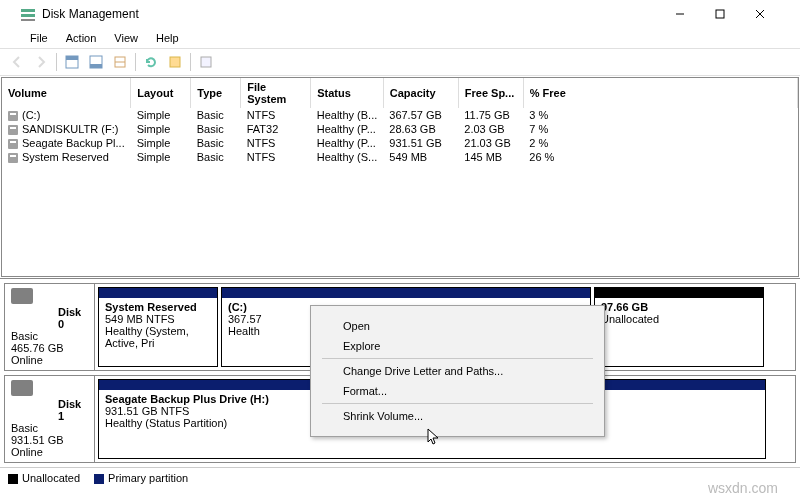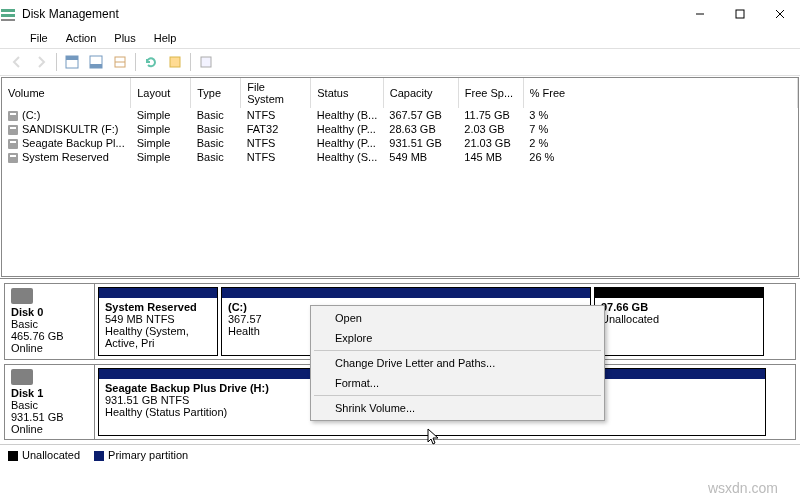--- a/index.html
+++ b/index.html
@@ -1,51 +1,51 @@
 <!DOCTYPE html>
 <html><head>
 <meta charset="utf-8">
 <style>
   * { box-sizing: border-box; font-family: "Segoe UI", Tahoma, sans-serif; font-size: 11px; }
   body { margin: 0; background: #fff; width: 800px; height: 500px; overflow: hidden; position: relative; }
-  .titlebar { height: 28px; display: flex; align-items: center; padding: 0 0; border-bottom: 0; }
+  .titlebar { height: 28px; display: flex; align-items: center; padding: 0 20px; border-bottom: 0; }
   .titlebar .icon { width: 16px; height: 16px; margin-right: 6px; display:inline-flex; align-items:center; justify-content:center; }
   .titlebar .title { flex: 1; font-size: 12px; }
   .winbtns { display: flex; }
   .winbtn { width: 40px; height: 24px; display: flex; align-items: center; justify-content: center; color: #333; }
   .winbtn svg { width: 10px; height: 10px; }
   .menubar { height: 20px; display: flex; align-items: center; padding: 2px 22px; gap: 2px; }
   .menubar span { padding: 2px 8px; }
   .toolbar { height: 28px; display: flex; align-items: center; padding: 2px 6px; gap: 2px; border-top: 1px solid #e0e0e0; border-bottom: 1px solid #e0e0e0; }
   .tbtn { width: 22px; height: 22px; display:flex; align-items:center; justify-content:center; opacity:.7; }
   .tbtn.disabled { opacity:.3; }
   .tsep { width:1px; height:18px; background:#ccc; margin:0 2px; }
   .voltable { border: 1px solid #888; margin: 1px; }
   .voltable table { width: 100%; border-collapse: collapse; }
-  .voltable th { text-align: left; font-weight: normal; background: #fff; border-right: 1px solid #ddd; padding: 3px 6px; position: relative; }
+  .voltable th { text-align: left; font-weight: bold; background: #fff; border-right: 1px solid #ddd; padding: 3px 6px; position: relative; }
   .voltable td { padding: 1px 6px; white-space: nowrap; }
   .voltable .vol-icon { display:inline-block; width:10px; height:10px; background:#a0a0a0; border-radius:1px; margin-right:4px; vertical-align:middle; position:relative; }
   .voltable .vol-icon::before{content:"";position:absolute;left:2px;top:2px;width:6px;height:2px;background:#fff;}
   .volpane { height: 200px; overflow: hidden; }
   .diskpane { border-top: 1px solid #888; padding: 0; background:#fff; }
   .diskrow { display:flex; border: 1px solid #888; margin: 4px; }
   .diskhead { width: 90px; border-right:1px solid #888; padding: 4px 6px; }
   .diskhead .diskicon { width:22px; height:16px; background:#808080; border-radius:2px; margin-bottom:2px; position:relative; }
-  .diskhead .dname { font-weight:bold; }
+  .diskhead .dname { font-weight:bold;margin-left:47px; }
   .partrow { display:flex; flex:1; padding:3px; gap:3px; }
   .part { border:1px solid #000; padding:0; position:relative; overflow:hidden; }
   .part .bar { height:10px; }
   .part .bar.blue { background:#0b1e6e; }
   .part .bar.black { background:#000; }
   .part .pbody { padding:3px 6px 6px; }
   .part .pname { font-weight:bold; }
   .legend { padding:4px 8px; border-top:1px solid #ccc; display:flex; gap:14px; align-items:center; }
   .lbox { width:10px; height:10px; display:inline-block; margin-right:4px; vertical-align:middle;}
   .lbox.black{background:#000;} .lbox.blue{background:#0b1e6e;}
-  .ctxmenu { position:absolute; top:305px; left:310px; width:295px; background:#f2f2f2; border:1px solid #a0a0a0; box-shadow:2px 2px 4px rgba(0,0,0,.25); padding:2px; z-index:10; }
+  .ctxmenu { position:absolute; top:305px; left:310px; width:295px; background:#f2f2f2; border:1px solid #a0a0a0; box-shadow:2px 2px 4px rgba(0,0,0,.25); padding:10px; z-index:10; }
   .ctxmenu .mi { padding:4px 22px; color:#000; }
   .ctxmenu .mi.disabled { color:#9a9a9a; }
   .ctxmenu .mi.hovered { background:#9cc8f0; }
   .ctxmenu hr { border:none; border-top:1px solid #c8c8c8; margin:2px 1px; }
   .cursor { position:absolute; top:428px; left:427px; z-index:11; }
   .watermark { position:absolute; right:22px; bottom:4px; font-size:14px; color:#bbb; }
 </style>
 </head>
 <body>
 
@@ -74,21 +74,21 @@
           <line x1="1" y1="1" x2="9" y2="9" stroke="#000"></line>
           <line x1="9" y1="1" x2="1" y2="9" stroke="#000"></line>
         </svg>
       </div>
   </div>
 </div>
 
 <div class="menubar">
   <span>File</span>
   <span>Action</span>
-  <span>Plus</span>
+  <span>View</span>
   <span>Help</span>
 </div>
 
 <div class="toolbar">
   <div class="tbtn disabled">
       <svg width="14" height="14" viewBox="0 0 14 14">
         <path d="M9 2 L4 7 L9 12" fill="none" stroke="#888" stroke-width="2"></path>
       </svg>
     </div>
   <div class="tbtn disabled">

